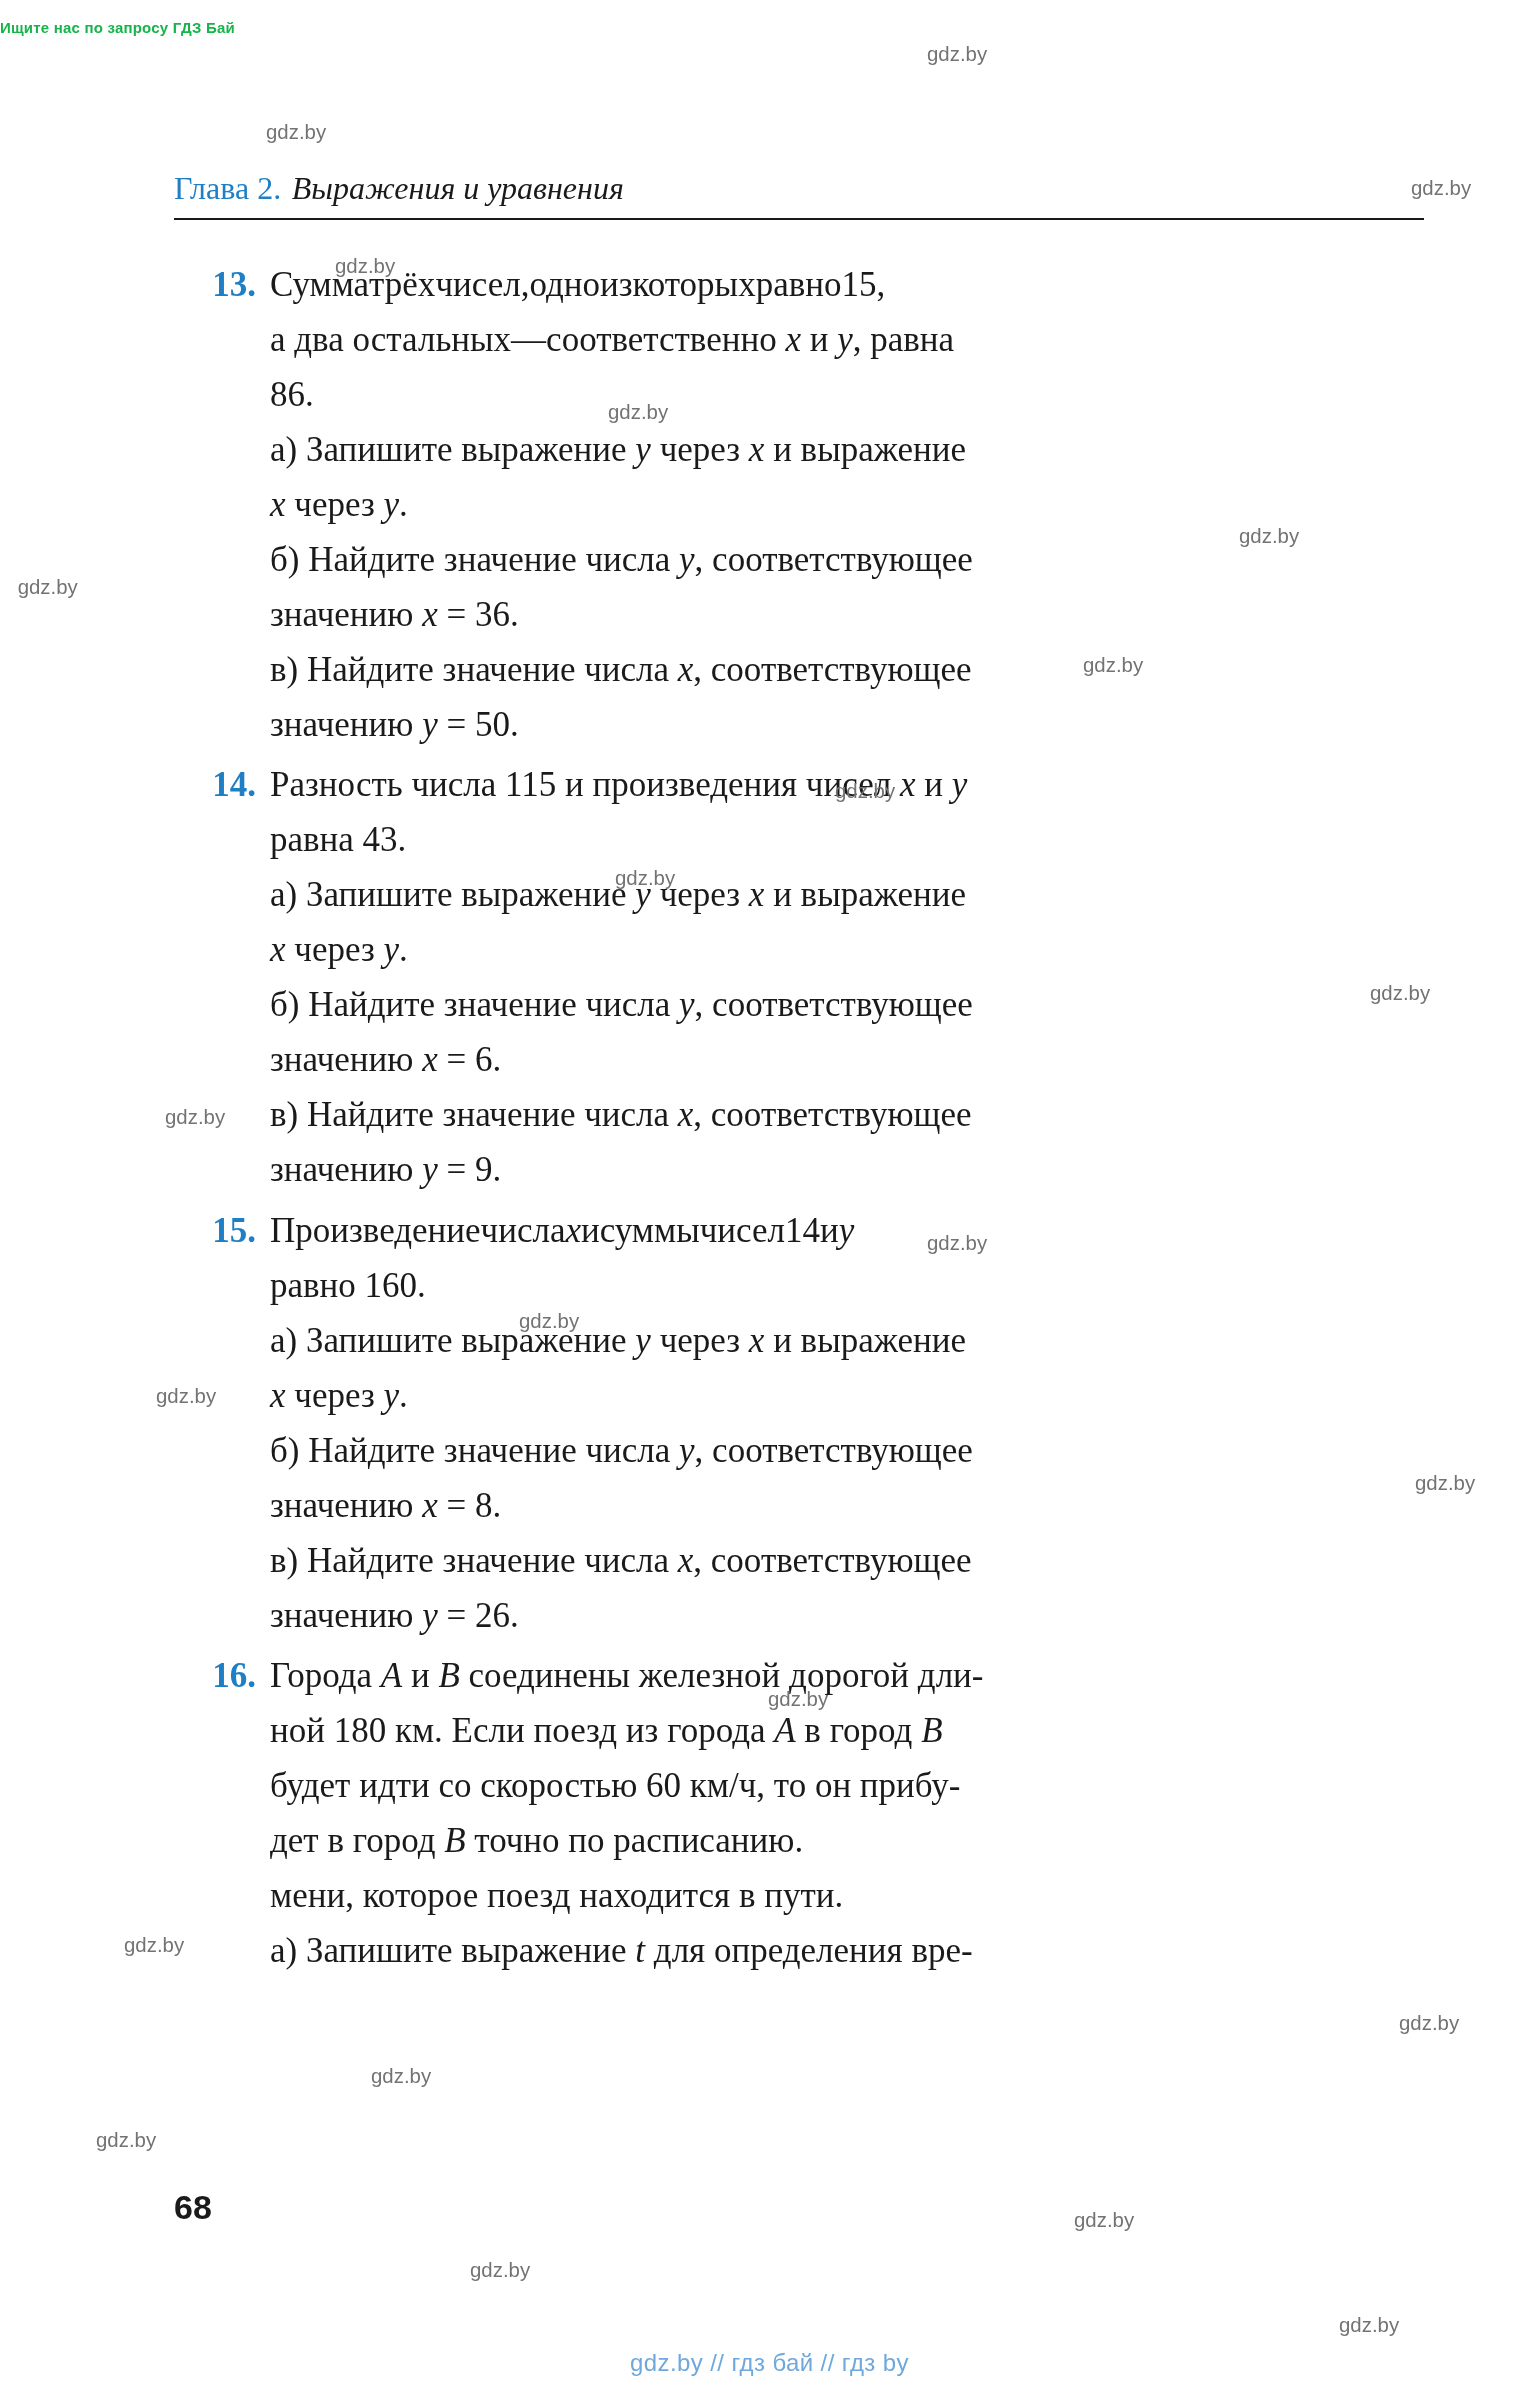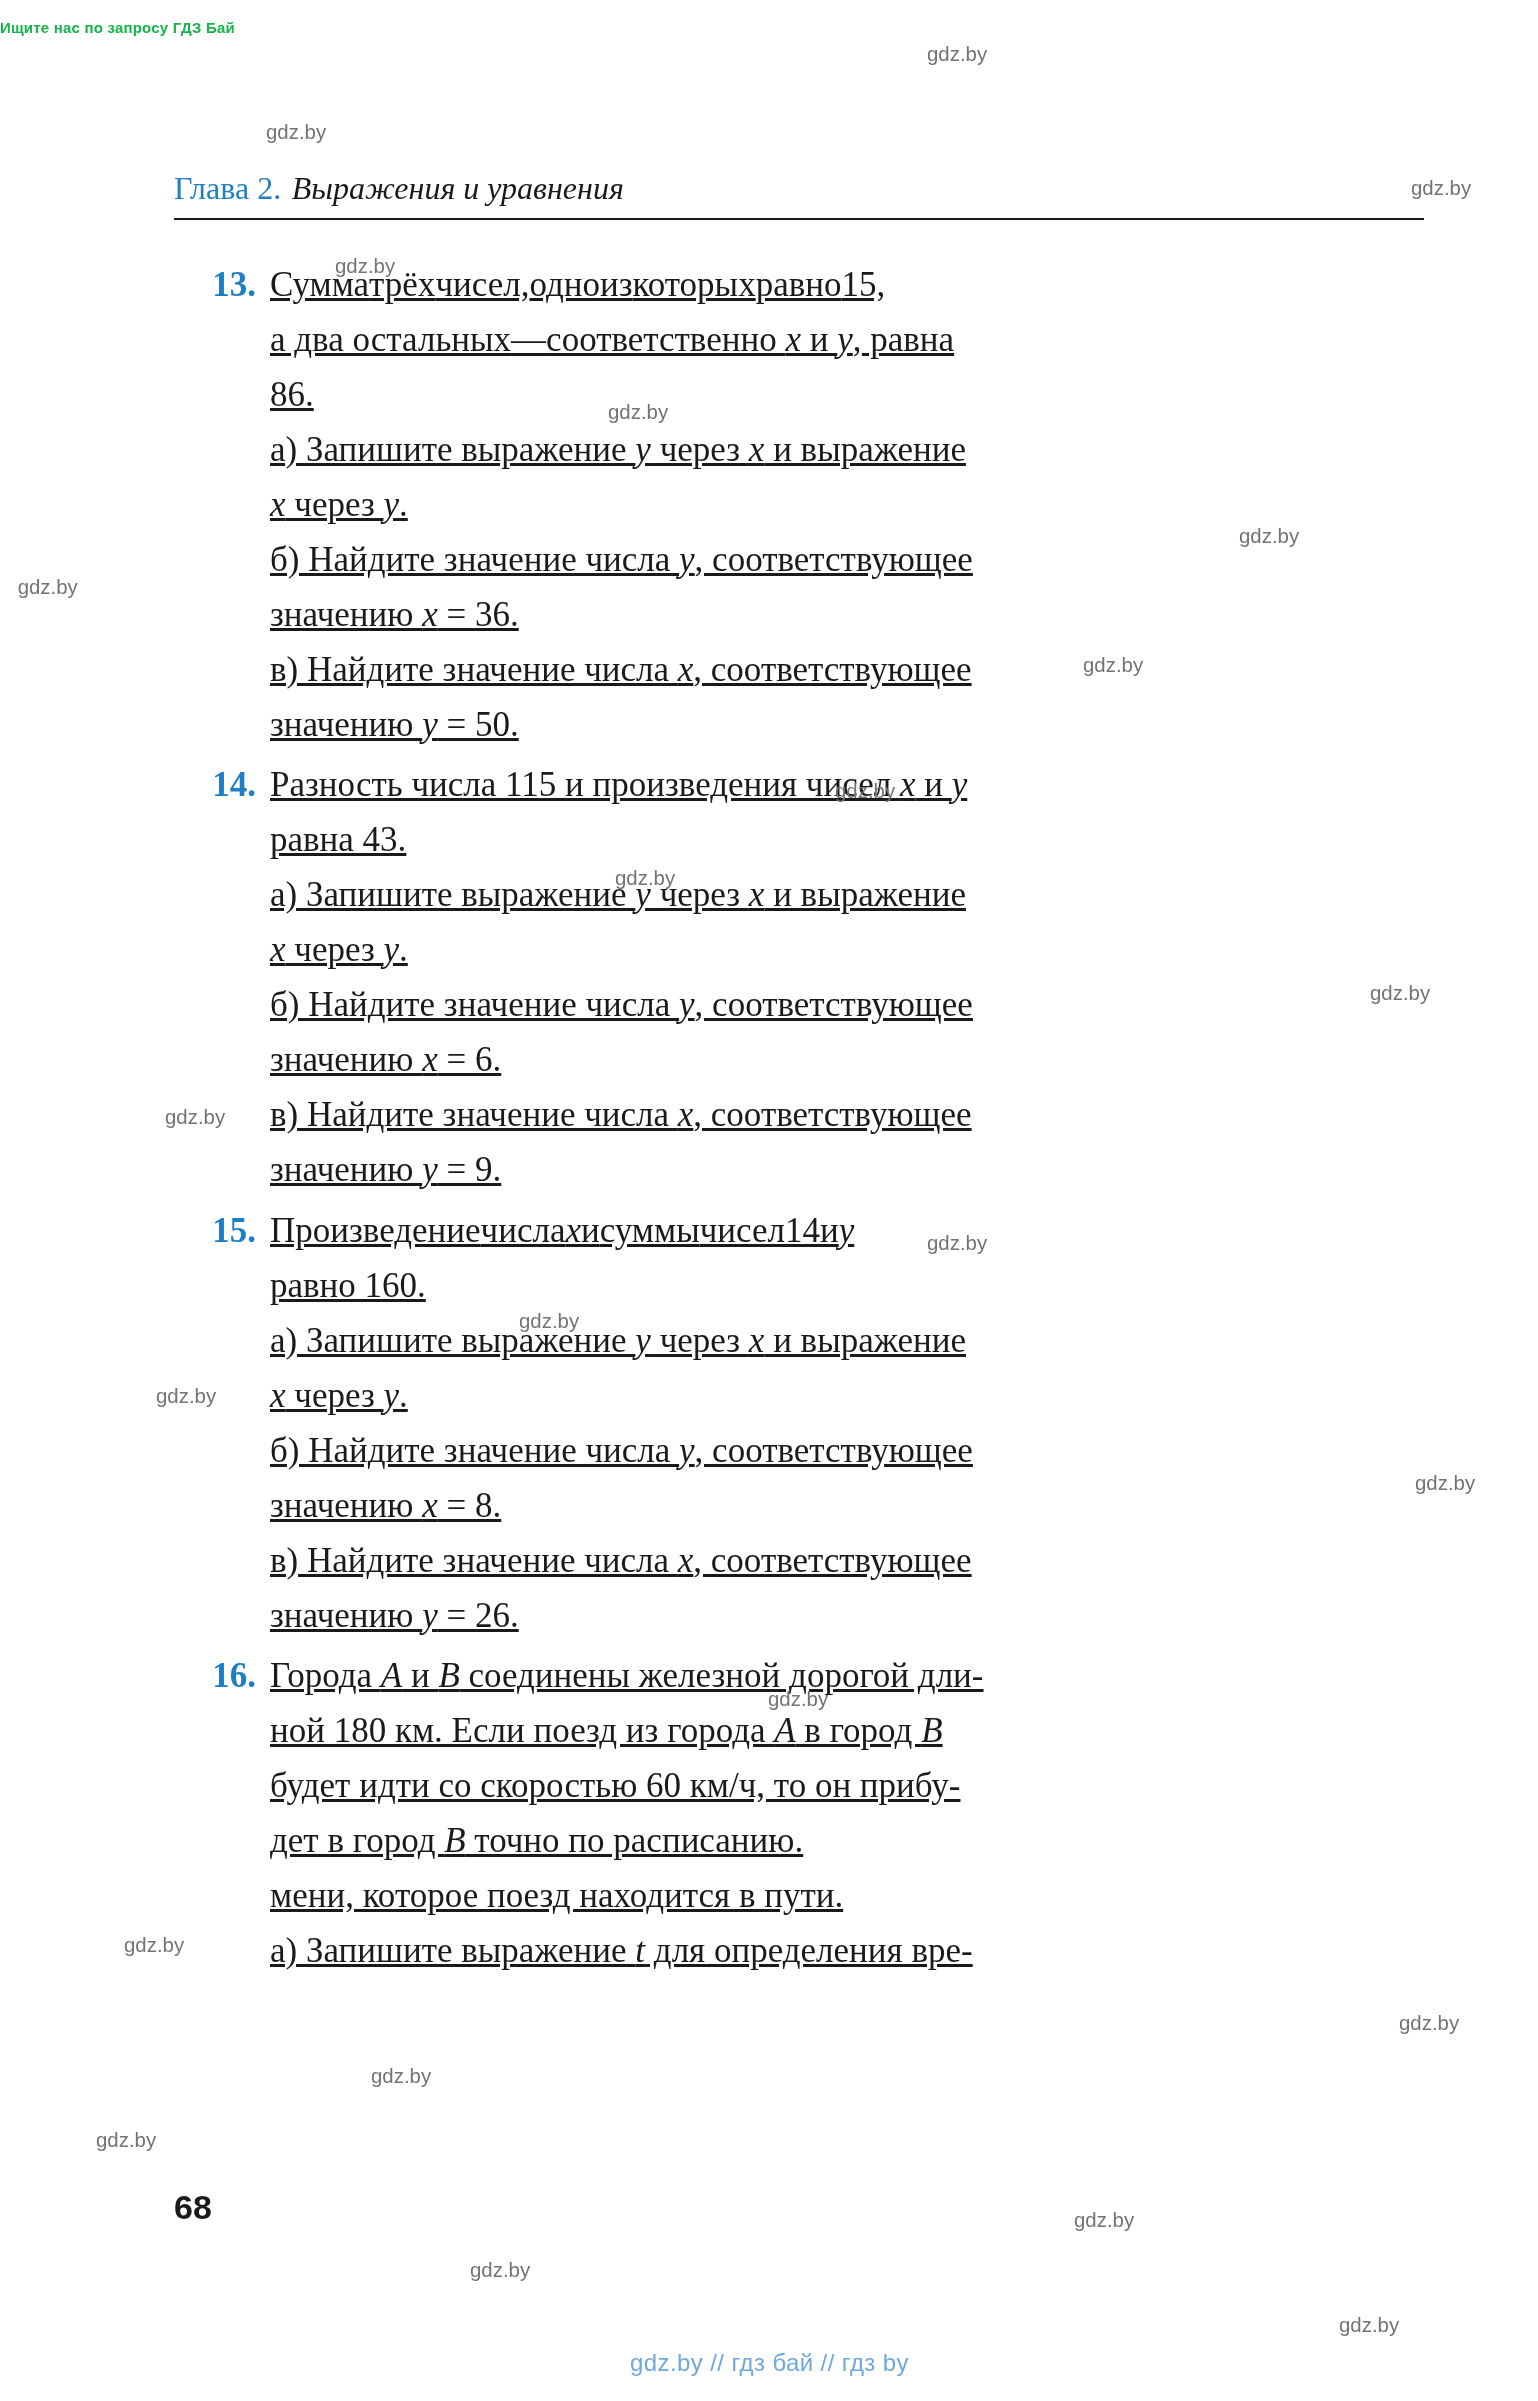--- a/index.html
+++ b/index.html
@@ -78,21 +78,20 @@
     height: 2.7px;
     background: #1a1a1a;
     width: 1250px;
   }
 
   .content {
     position: absolute;
     left: 174px;
     top: 257px;
     width: 1257px;
-    text-decoration: underline;
   }
 
   .task {
     position: relative;
     margin-bottom: 5.3px;
   }
   .task-num {
     position: absolute;
     left: 0;
     top: 0;

